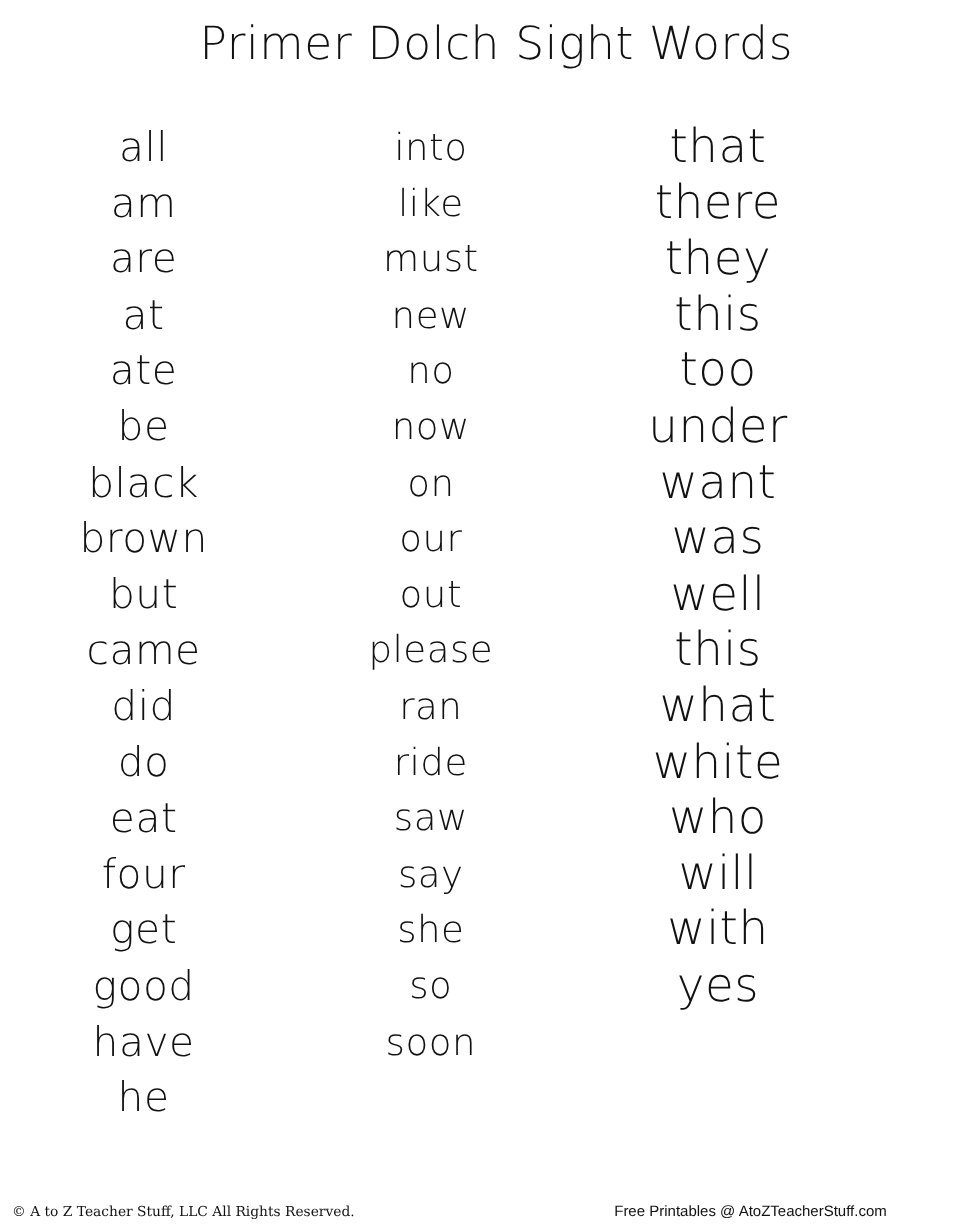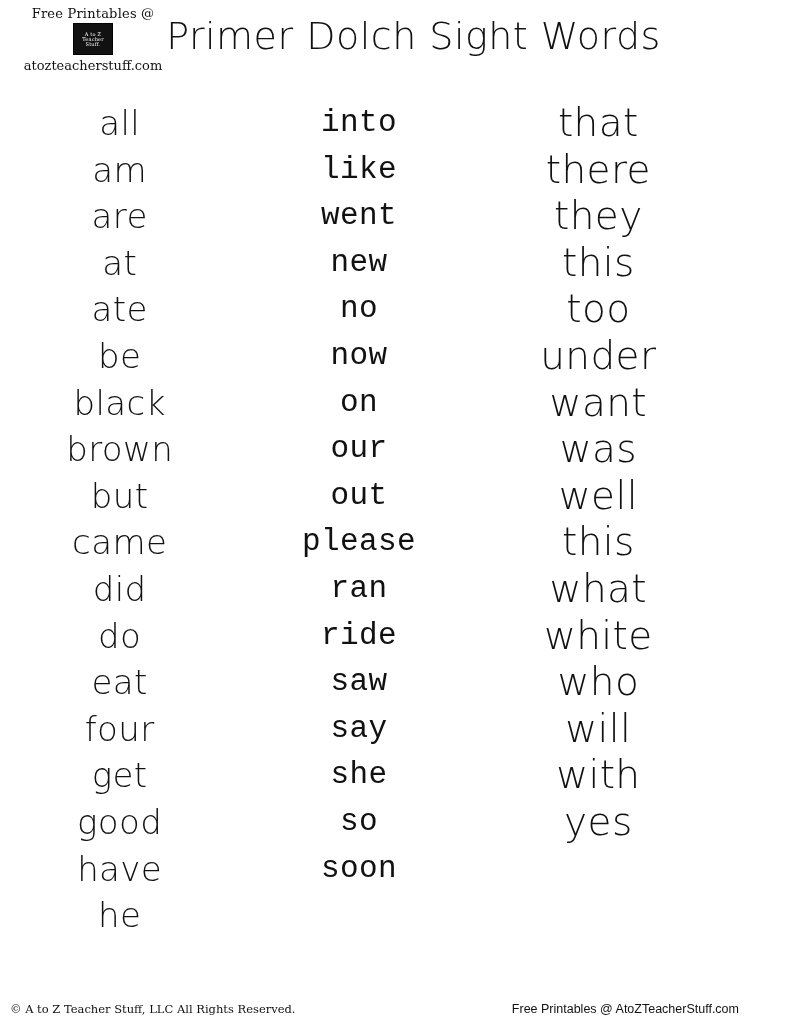--- a/index.html
+++ b/index.html
@@ -94,21 +94,21 @@
   }
   .word {
     font-family: "DejaVu Sans", sans-serif;
     font-weight: 300;
     font-size: 33px;
     line-height: 46.6px;
     color: #111;
     letter-spacing: 0.4px;
   }
   .col-1 .word { font-size: 34px; }
-  .col-2 .word { font-size: 31px; font-family: Liberation Mono, monospace; }
+  .col-2 .word { font-size: 31px; }
   .col-3 .word { font-size: 39px; }
 
   
   .footer {
     position: absolute;
     bottom: 8px;
     left: 0;
     width: 749px;
     display: flex;
     justify-content: space-between;
@@ -125,29 +125,20 @@
     font-family: Liberation Sans, sans-serif;
     font-size: 12.5px;
     color: #111;
   }
 </style>
 </head>
 <body>
 
 <div class="header">
 
-  <div class="brand">
-    <div class="brand-top">Free Printables @</div>
-    <div class="brand-logo">
-      <span>A to Z</span>
-      <span>Teacher</span>
-      <span>Stuff.</span>
-    </div>
-    <div class="brand-url">atozteacherstuff.com</div>
-  </div>
 
   <div class="page-title">Primer Dolch Sight Words</div>
 </div>
 
 <div class="columns">
 
   <div class="word-column col-1">
     <div class="word">all</div>
     <div class="word">am</div>
     <div class="word">are</div>
@@ -164,21 +155,21 @@
     <div class="word">four</div>
     <div class="word">get</div>
     <div class="word">good</div>
     <div class="word">have</div>
     <div class="word">he</div>
   </div>
 
   <div class="word-column col-2">
     <div class="word">into</div>
     <div class="word">like</div>
-    <div class="word">went</div>
+    <div class="word">must</div>
     <div class="word">new</div>
     <div class="word">no</div>
     <div class="word">now</div>
     <div class="word">on</div>
     <div class="word">our</div>
     <div class="word">out</div>
     <div class="word">please</div>
     <div class="word">ran</div>
     <div class="word">ride</div>
     <div class="word">saw</div>

